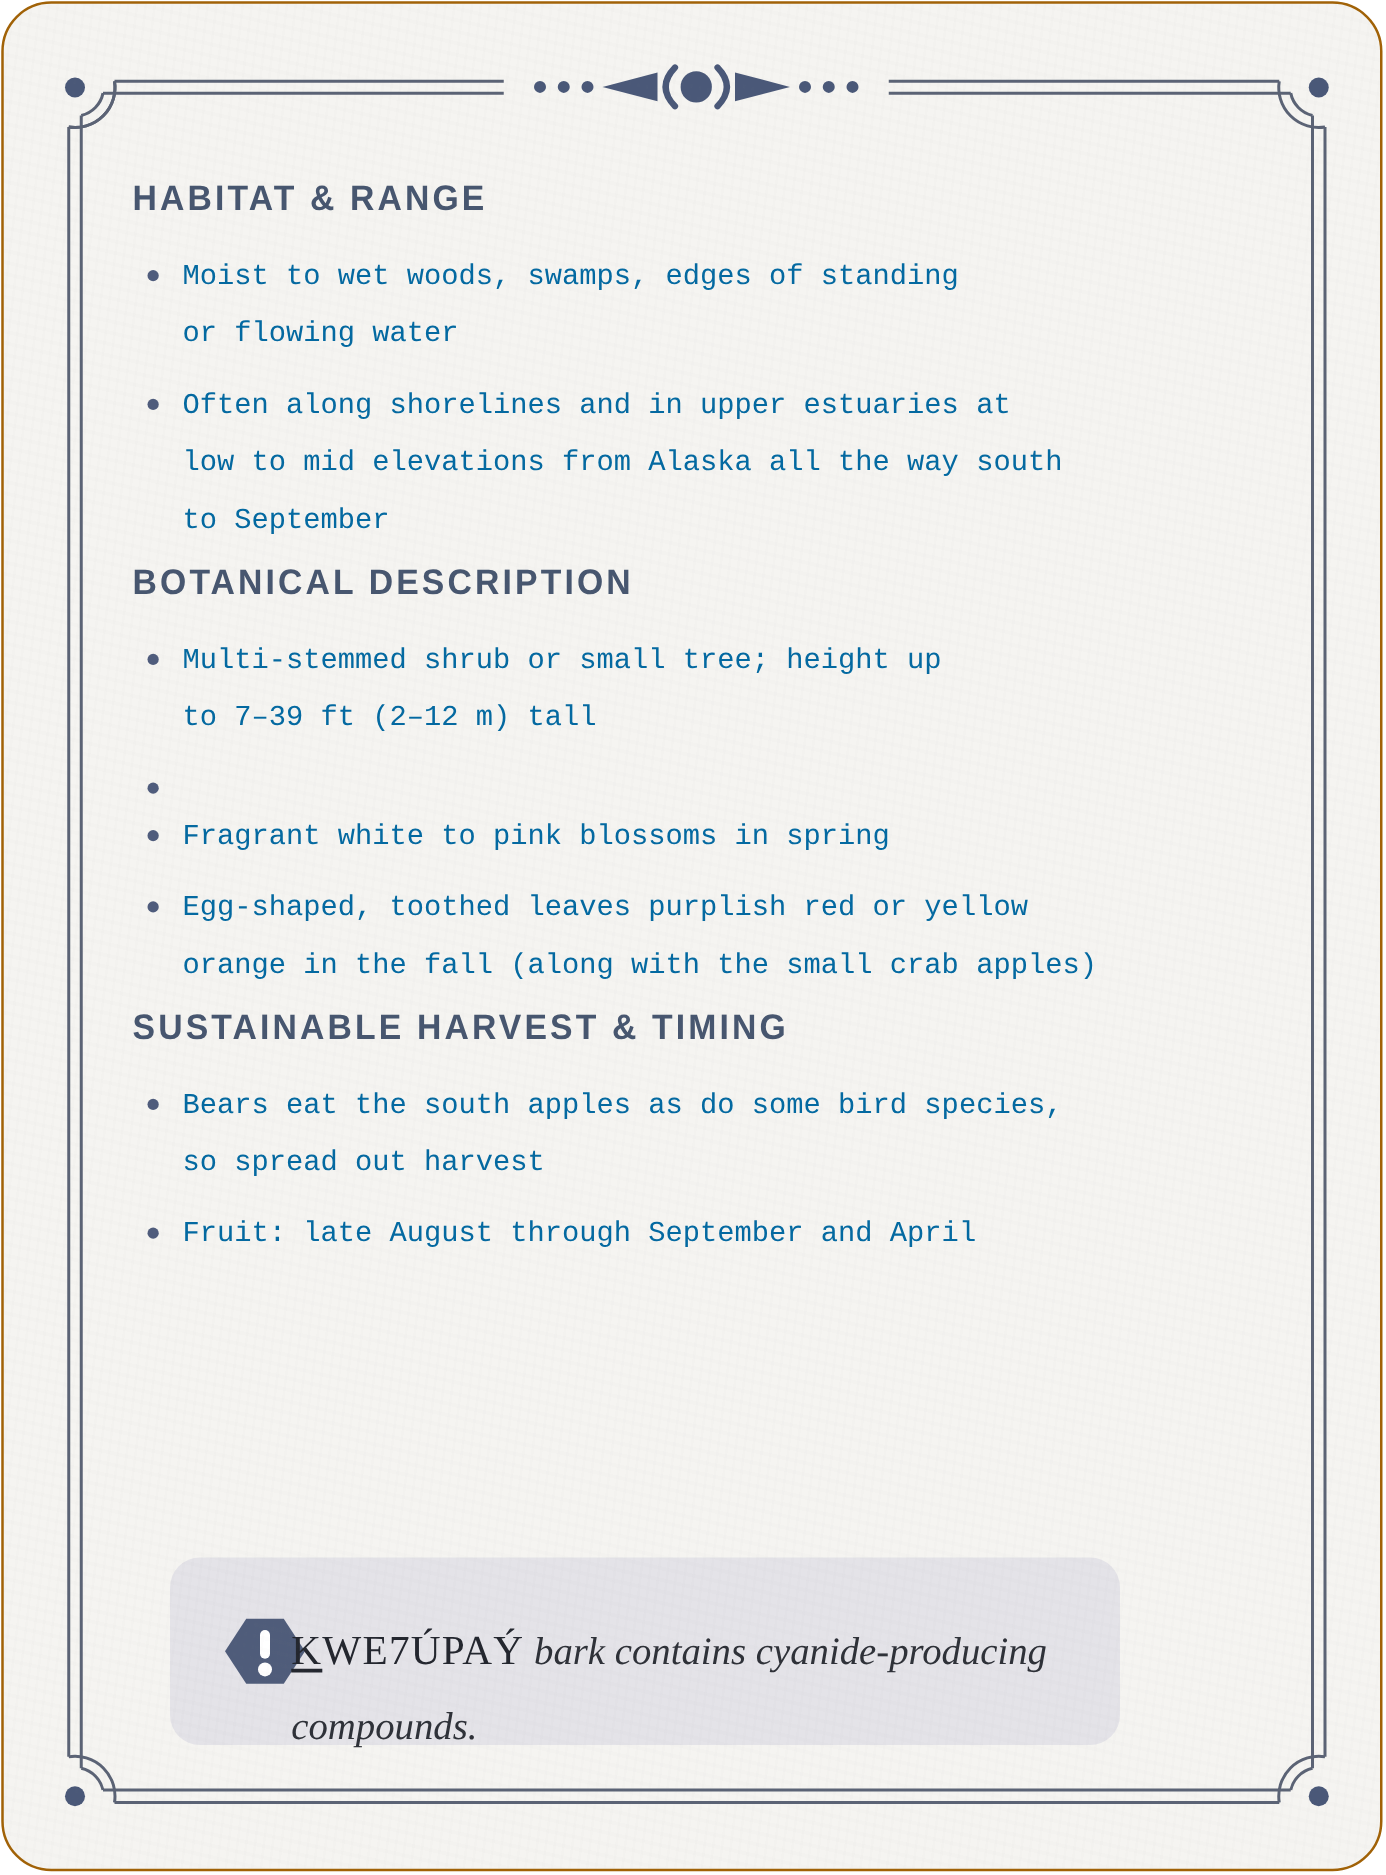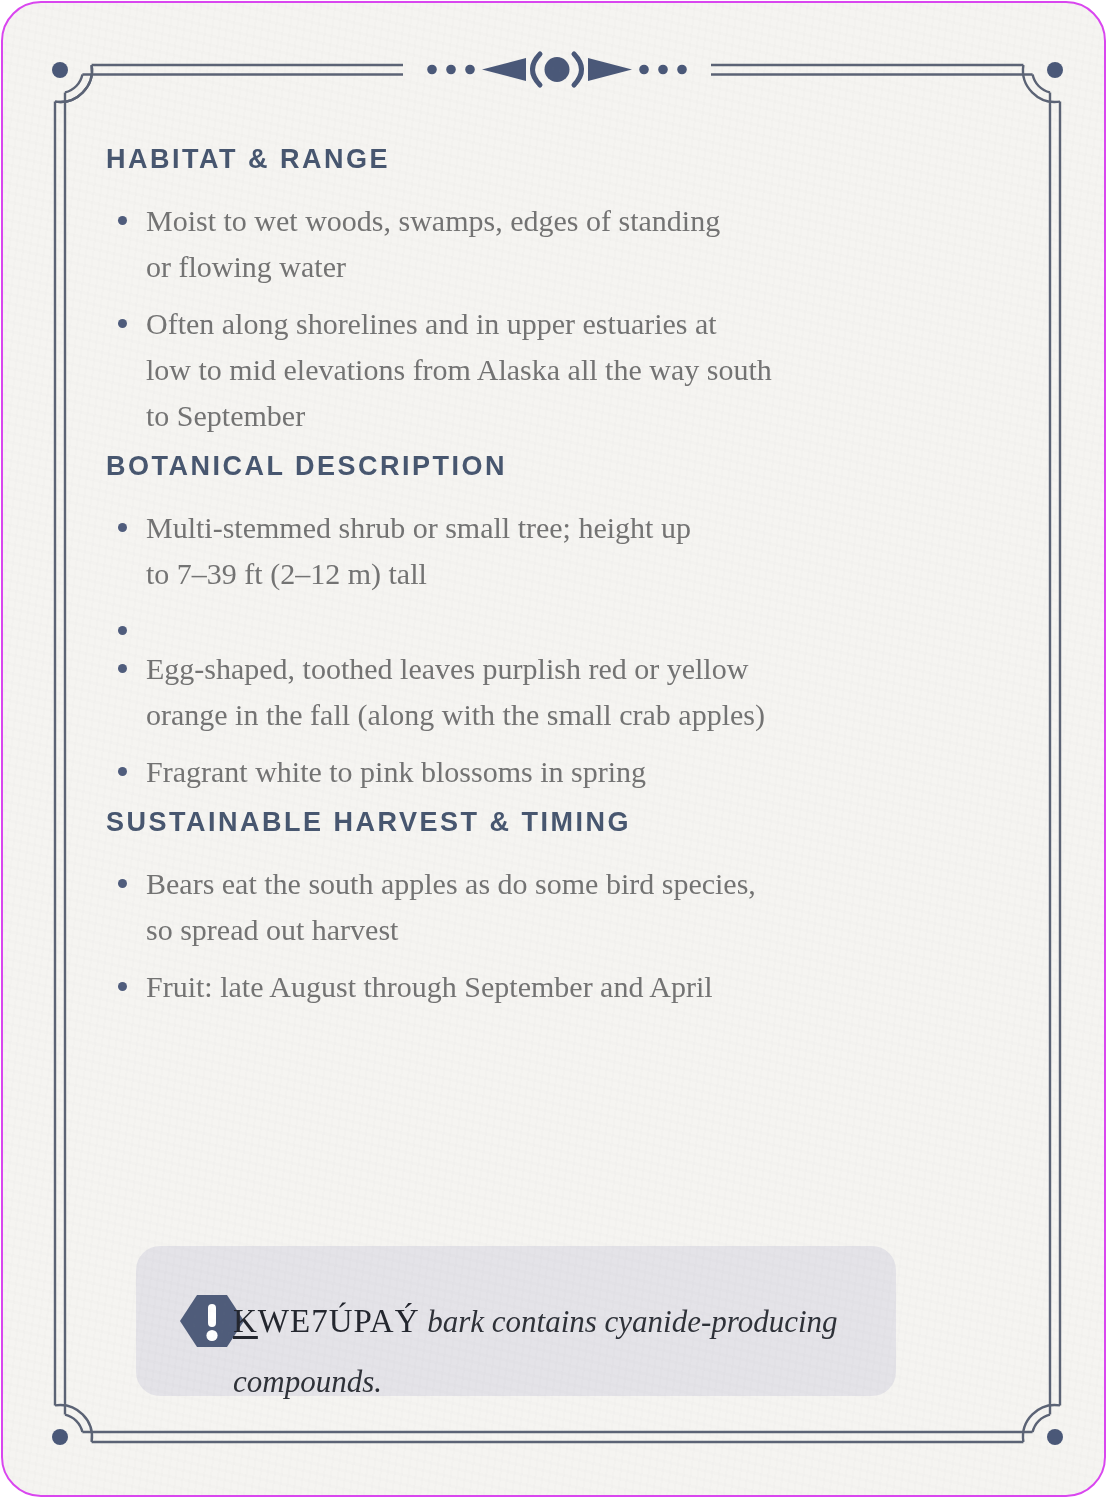--- a/index.html
+++ b/index.html
@@ -1,21 +1,21 @@
 <!DOCTYPE html>
 <html><head>
 <meta charset="utf-8">
 <style>
   html,body{margin:0;padding:0;background:#ffffff;}
   body{width:1109px;height:1500px;position:relative;font-family:"Liberation Serif", serif;}
 
   .card{
     position:absolute; inset:1px; width:1105px; height:1496px;
     background:#f5f4f1;
-    border:2px solid #d946ef;
+    border:2px solid #a16207;
     border-radius:40px;
     box-sizing:border-box;
     overflow:hidden;
   }
   .card::after{ 
     content:""; position:absolute; inset:0; pointer-events:none; opacity:.5;
     background:
       repeating-linear-gradient(97deg, rgba(120,120,125,.035) 0 2px, rgba(255,255,255,0) 2px 7px),
       repeating-linear-gradient(13deg, rgba(150,150,155,.03) 0 3px, rgba(255,255,255,0) 3px 9px);
   }
@@ -36,21 +36,21 @@
     transform-origin:left top;
   }
   ul.bullets{list-style:none; margin:0 0 12px 0; padding:0 0 0 12px;}
   ul.bullets li{display:flex; align-items:flex-start; margin:0 0 11px 0;}
   .bdot{
     flex:0 0 auto; width:9px; height:9px; border-radius:50%;
     background:#4f5c7c; margin:18px 19px 0 0;
   }
   .btext{
     white-space:pre-line;
-    font-size:30px; line-height:46px; color:#737373;
+    font-size:23px; line-height:46px; color:#0369a1;font-family:Liberation Mono, monospace;
   }
 
   .warning{
     position:absolute; left:133px; top:1243px; width:760px; height:150px;
     background:#e4e3e8; border-radius:24px;
     box-sizing:border-box;
     display:flex; align-items:center;
   }
   .warn-icon{position:absolute; left:44px; top:46px;}
   .warn-text{
@@ -143,26 +143,26 @@
       <li>
         <span class="bdot"></span>
         <span class="btext">Multi-stemmed shrub or small tree; height up
 to 7–39 ft (2–12 m) tall</span>
       </li>
       <li>
         <span class="bdot"></span>
       </li>
       <li>
         <span class="bdot"></span>
-        <span class="btext">Egg-shaped, toothed leaves purplish red or yellow
-orange in the fall (along with the small crab apples)</span>
+        <span class="btext">Fragrant white to pink blossoms in spring</span>
       </li>
       <li>
         <span class="bdot"></span>
-        <span class="btext">Fragrant white to pink blossoms in spring</span>
+        <span class="btext">Egg-shaped, toothed leaves purplish red or yellow
+orange in the fall (along with the small crab apples)</span>
       </li>
     </ul>
 
     <h2 class="sec">SUSTAINABLE HARVEST &amp; TIMING</h2>
     <ul class="bullets">
       <li>
         <span class="bdot"></span>
         <span class="btext">Bears eat the south apples as do some bird species,
 so spread out harvest</span>
       </li>

